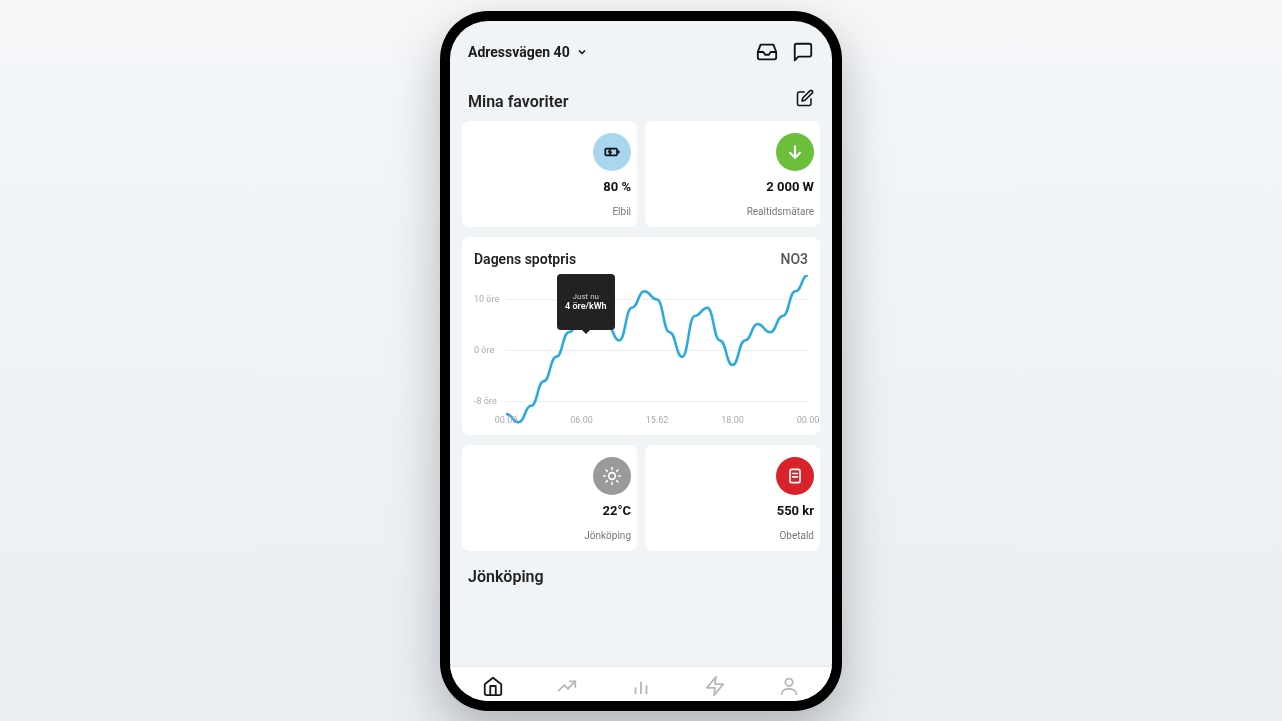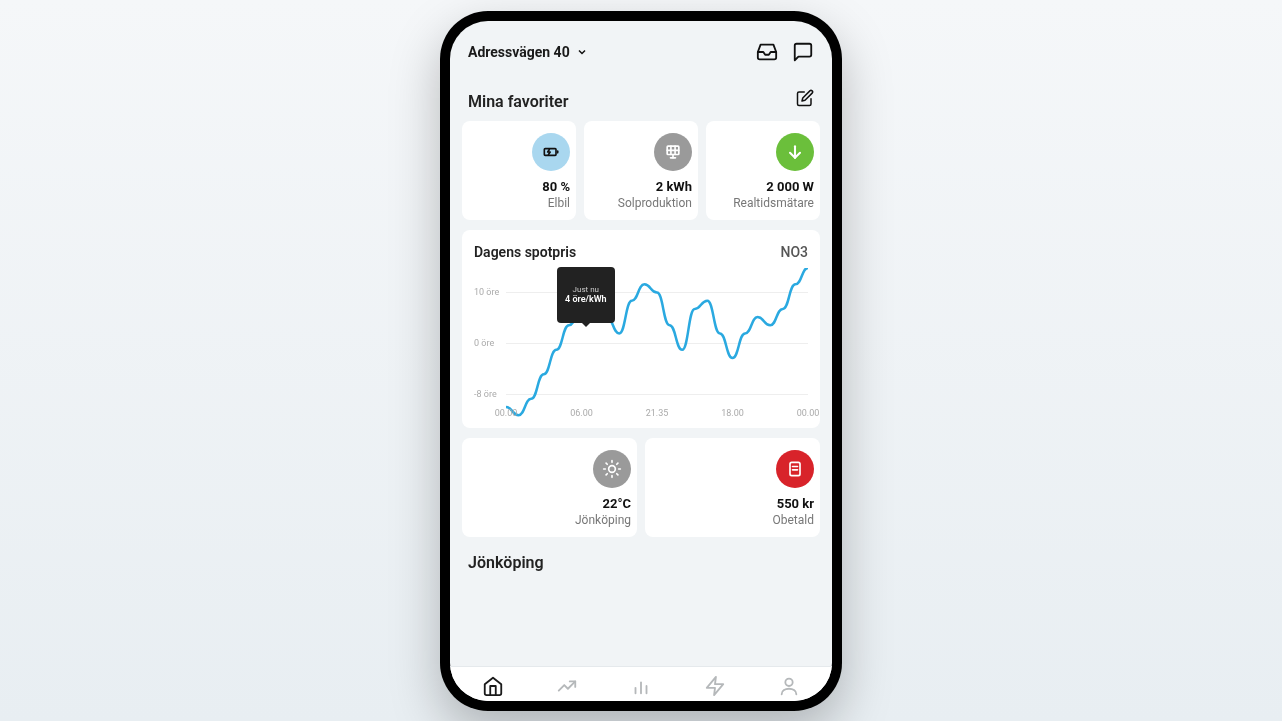--- a/index.html
+++ b/index.html
@@ -98,23 +98,23 @@
     align-items: center;
     justify-content: center;
     margin-bottom: 8px;
   }
   .card .value {
     font-weight: 700;
     font-size: 13px;
     color: #111;
   }
   .card .label {
-    font-size: 12px;
+    font-size: 10px;
     color: #777;
-    margin-top: 2px;
+    margin-top: 12px;
   }
   .circle.blue { background: #a9d7ef; }
   .circle.grey { background: #9a9a9a; }
   .circle.green { background: #6bbf3b; }
   .circle.red { background: #d8232a; }
   .chart-card {
     background: #fff;
     border-radius: 8px;
     padding: 14px 12px 10px;
     margin-top: 10px;
@@ -245,34 +245,20 @@
               <svg width="20" height="20" viewBox="0 0 24 24" fill="none" stroke="#111" stroke-width="2" stroke-linecap="round" stroke-linejoin="round">
                   <rect x="4" y="8" width="14" height="8" rx="1"></rect>
                   <line x1="20" y1="11" x2="20" y2="13"></line>
                   <polyline points="10 9 8 12 11 12 9 15"></polyline>
                 </svg>
             </div>
             <span class="value">80 %</span>
             <span class="label">Elbil</span>
           </div>
           <div class="card">
-            <div class="circle grey">
-              <svg width="20" height="20" viewBox="0 0 24 24" fill="none" stroke="#fff" stroke-width="2" stroke-linecap="round" stroke-linejoin="round">
-                  <rect x="5" y="5" width="14" height="10" rx="1"></rect>
-                  <line x1="5" y1="10" x2="19" y2="10"></line>
-                  <line x1="9.5" y1="5" x2="9.5" y2="15"></line>
-                  <line x1="14.5" y1="5" x2="14.5" y2="15"></line>
-                  <line x1="12" y1="15" x2="12" y2="19"></line>
-                  <line x1="9" y1="19" x2="15" y2="19"></line>
-                </svg>
-            </div>
-            <span class="value">2 kWh</span>
-            <span class="label">Solproduktion</span>
-          </div>
-          <div class="card">
             <div class="circle green">
               <svg width="20" height="20" viewBox="0 0 24 24" fill="none" stroke="#fff" stroke-width="2.5" stroke-linecap="round" stroke-linejoin="round">
                   <line x1="12" y1="5" x2="12" y2="19"></line>
                   <polyline points="6 13 12 19 18 13"></polyline>
                 </svg>
             </div>
             <span class="value">2 000 W</span>
             <span class="label">Realtidsmätare</span>
           </div>
         </div>
@@ -297,21 +283,21 @@
             <circle id="chart-marker" r="3.5" fill="#f1f4f6" stroke="#2aa9e0" stroke-width="2" cx="80" cy="39"></circle>
           </svg>
 
           <div class="tooltip" id="chart-tooltip" style="left: 83px; top: -1px;">
             <div class="tline1">Just nu</div>
             <div class="tline2">4 öre/kWh</div>
           </div>
 
           <span class="xtick" style="left:32px">00.00</span>
           <span class="xtick" style="left:calc(32px + (100% - 32px)*0.25)">06.00</span>
-          <span class="xtick" style="left:calc(32px + (100% - 32px)*0.5)">21.35</span>
+          <span class="xtick" style="left:calc(32px + (100% - 32px)*0.5)">15.62</span>
           <span class="xtick" style="left:calc(32px + (100% - 32px)*0.75)">18.00</span>
           <span class="xtick" style="left:calc(32px + (100% - 32px)*1.0)">00.00</span>
         </div>
       </div>
 
       <div class="section" style="margin-top:10px">
         <div class="cards-row">
           <div class="card">
             <div class="circle grey">
               <svg width="20" height="20" viewBox="0 0 24 24" fill="none" stroke="#fff" stroke-width="2" stroke-linecap="round">

